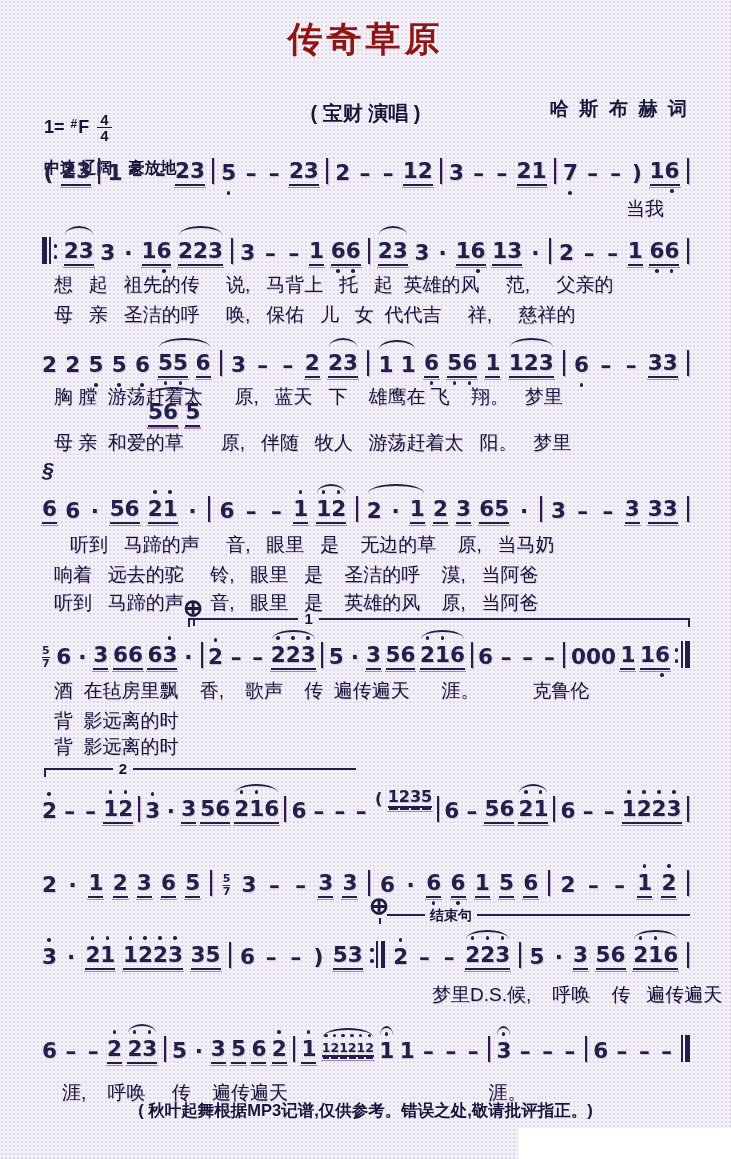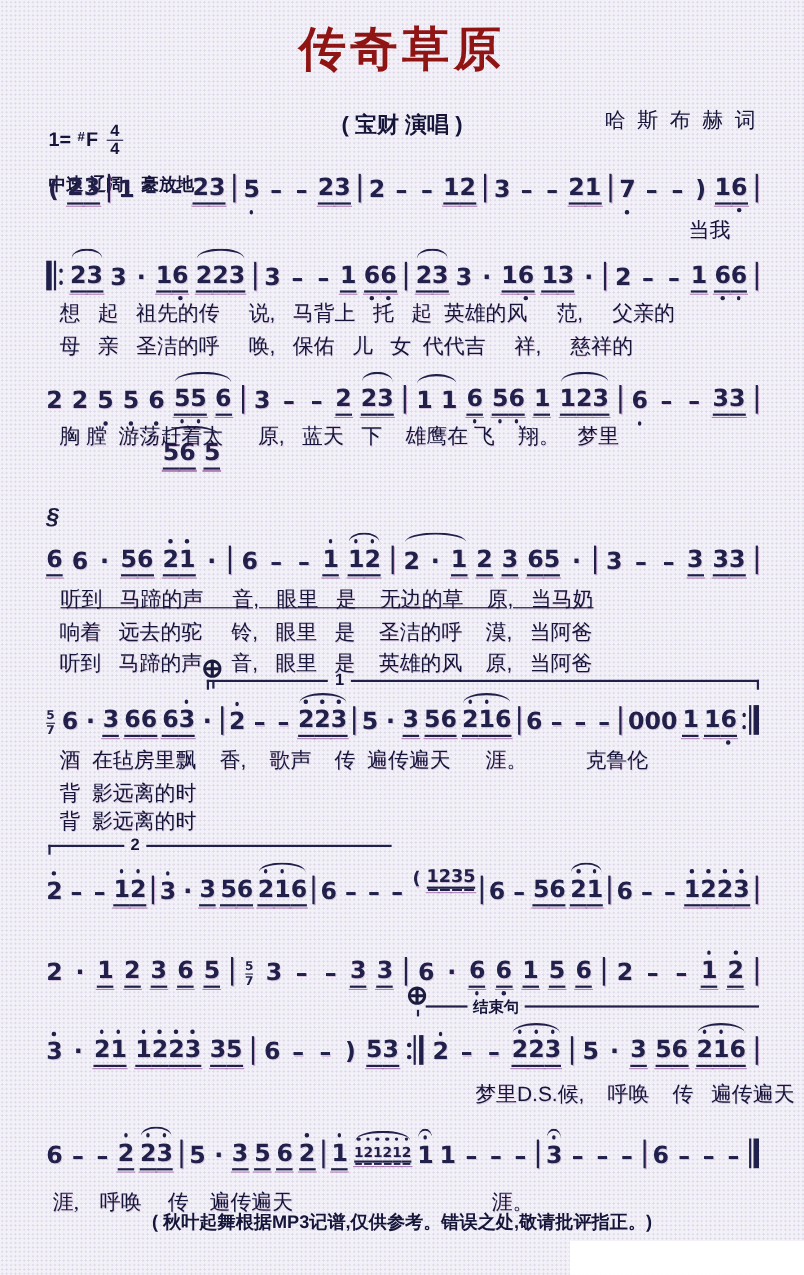--- a/index.html
+++ b/index.html
@@ -3,24 +3,24 @@
 <meta charset="utf-8">
 <style>
   html,body{margin:0;padding:0;}
   .page{position:relative;width:731px;height:1159px;overflow:hidden;
     background-color:#f3f1f8;
     background-image:radial-gradient(circle, rgba(150,125,175,.22) 0.8px, transparent 1px);
     background-size:4px 4px;
     font-family:"Liberation Sans", sans-serif;color:#1c1c3e;}
   
   .title{position:absolute;top:16px;left:0;width:100%;text-align:center;
-    font-size:43px;font-weight:bold;letter-spacing:4px;color:#8f1414;}
+    font-size:35px;font-weight:bold;letter-spacing:4px;color:#8f1414;}
   .singer{position:absolute;top:100px;left:0;width:100%;text-align:center;
     font-size:20px;font-weight:bold;color:#15153a;}
-  .credit{position:absolute;right:44px;text-align:right;font-size:19px;font-weight:normal;color:#15153a;white-space:pre;}
+  .credit{position:absolute;right:44px;text-align:right;font-size:19px;font-weight:bold;color:#15153a;white-space:pre;}
   .credit.lyr{top:96px;} .credit.cmp{top:134px;}
   .keysig{position:absolute;left:44px;top:112px;font-size:18px;font-weight:bold;display:flex;align-items:center;color:#15153a;}
   .keysig .acc{font-size:12px;margin:0 1px 8px 6px;}
   .frac{display:inline-flex;flex-direction:column;line-height:1;font-size:15px;margin-left:8px;text-align:center;}
   .frac b{padding:0 3px;} .frac b:first-child{border-bottom:1.5px solid #15153a;}
   .tempo{position:absolute;left:44px;top:158px;font-size:16px;font-weight:bold;color:#15153a;}
   
   .system{position:absolute;left:42px;width:648px;}
   .row{display:flex;justify-content:space-between;align-items:flex-end;height:36px;}
   .tok{position:relative;display:inline-flex;align-items:flex-end;
@@ -315,20 +315,21 @@
         <div class="frag" style="left: 106px; top: 58px;">
           <span class="tok">
             <i class="arc"></i>
             <span class="ch ul">5</span>
             <span class="ch ul">6</span>
             <span class="ch sp">&nbsp;</span>
             <span class="ch ul">5</span>
           </span>
         </div>
         <div class="lyric" style="left: 12px; top: 42px;">胸 膛  游荡赶着太      原,   蓝天   下    雄鹰在 飞    翔。   梦里</div>
+        <div class="lyric" style="left: 12px; top: 88px;">母 亲  和爱的草       原,   伴随   牧人   游荡赶着太   阳。   梦里</div>
       </div>
       <div class="system" style="top: 488px;">
         <div class="row">
           <span class="tok">
             <span class="ch ul">6</span>
           </span>
           <span class="tok">
             <span class="ch">6</span>
           </span>
           <span class="tok">
@@ -390,21 +391,21 @@
           <span class="tok">
             <span class="ch ul">3</span>
           </span>
           <span class="tok">
             <span class="ch ul">3</span>
             <span class="ch ul">3</span>
           </span>
           <span class="bar"></span>
         </div>
         <div class="segno" style="left: 0px; top: -30px;">§</div>
-        <div class="lyric" style="left: 13px; top: 44px; text-decoration: underline;">听到   马蹄的声     音,   眼里   是    无边的草    原,   当马奶</div>
+        <div class="lyric" style="left: 28px; top: 44px;">听到   马蹄的声     音,   眼里   是    无边的草    原,   当马奶</div>
         <div class="lyric" style="left: 12px; top: 74px;">响着   远去的驼     铃,   眼里   是    圣洁的呼    漠,   当阿爸</div>
         <div class="lyric" style="left: 12px; top: 102px;">听到   马蹄的声     音,   眼里   是    英雄的风    原,   当阿爸</div>
       </div>
       <div class="system" style="top: 634px;">
         <div class="row">
           <span class="stack">
             <span class="st1">5</span>
             <span class="st2">7</span>
           </span>
           <span class="tok">
@@ -809,19 +810,19 @@
             <span class="ch">6</span>
           </span>
           <span class="tok dash">–</span>
           <span class="tok dash">–</span>
           <span class="tok dash">–</span>
           <span class="rpt">
             <i class="bthin"></i>
             <i class="bthick"></i>
           </span>
         </div>
-        <div class="lyric" style="left: 6px; top: 52px; font-family: Liberation Serif, serif;">涯,    呼唤     传    遍传遍天                                      涯。</div>
+        <div class="lyric" style="left: 20px; top: 52px;">涯,    呼唤     传    遍传遍天                                      涯。</div>
       </div>
     </div>
 
   <div class="footer">( 秋叶起舞根据MP3记谱,仅供参考。错误之处,敬请批评指正。)</div>
   <div class="whitebox"></div>
 </div>
 
 </body></html>

